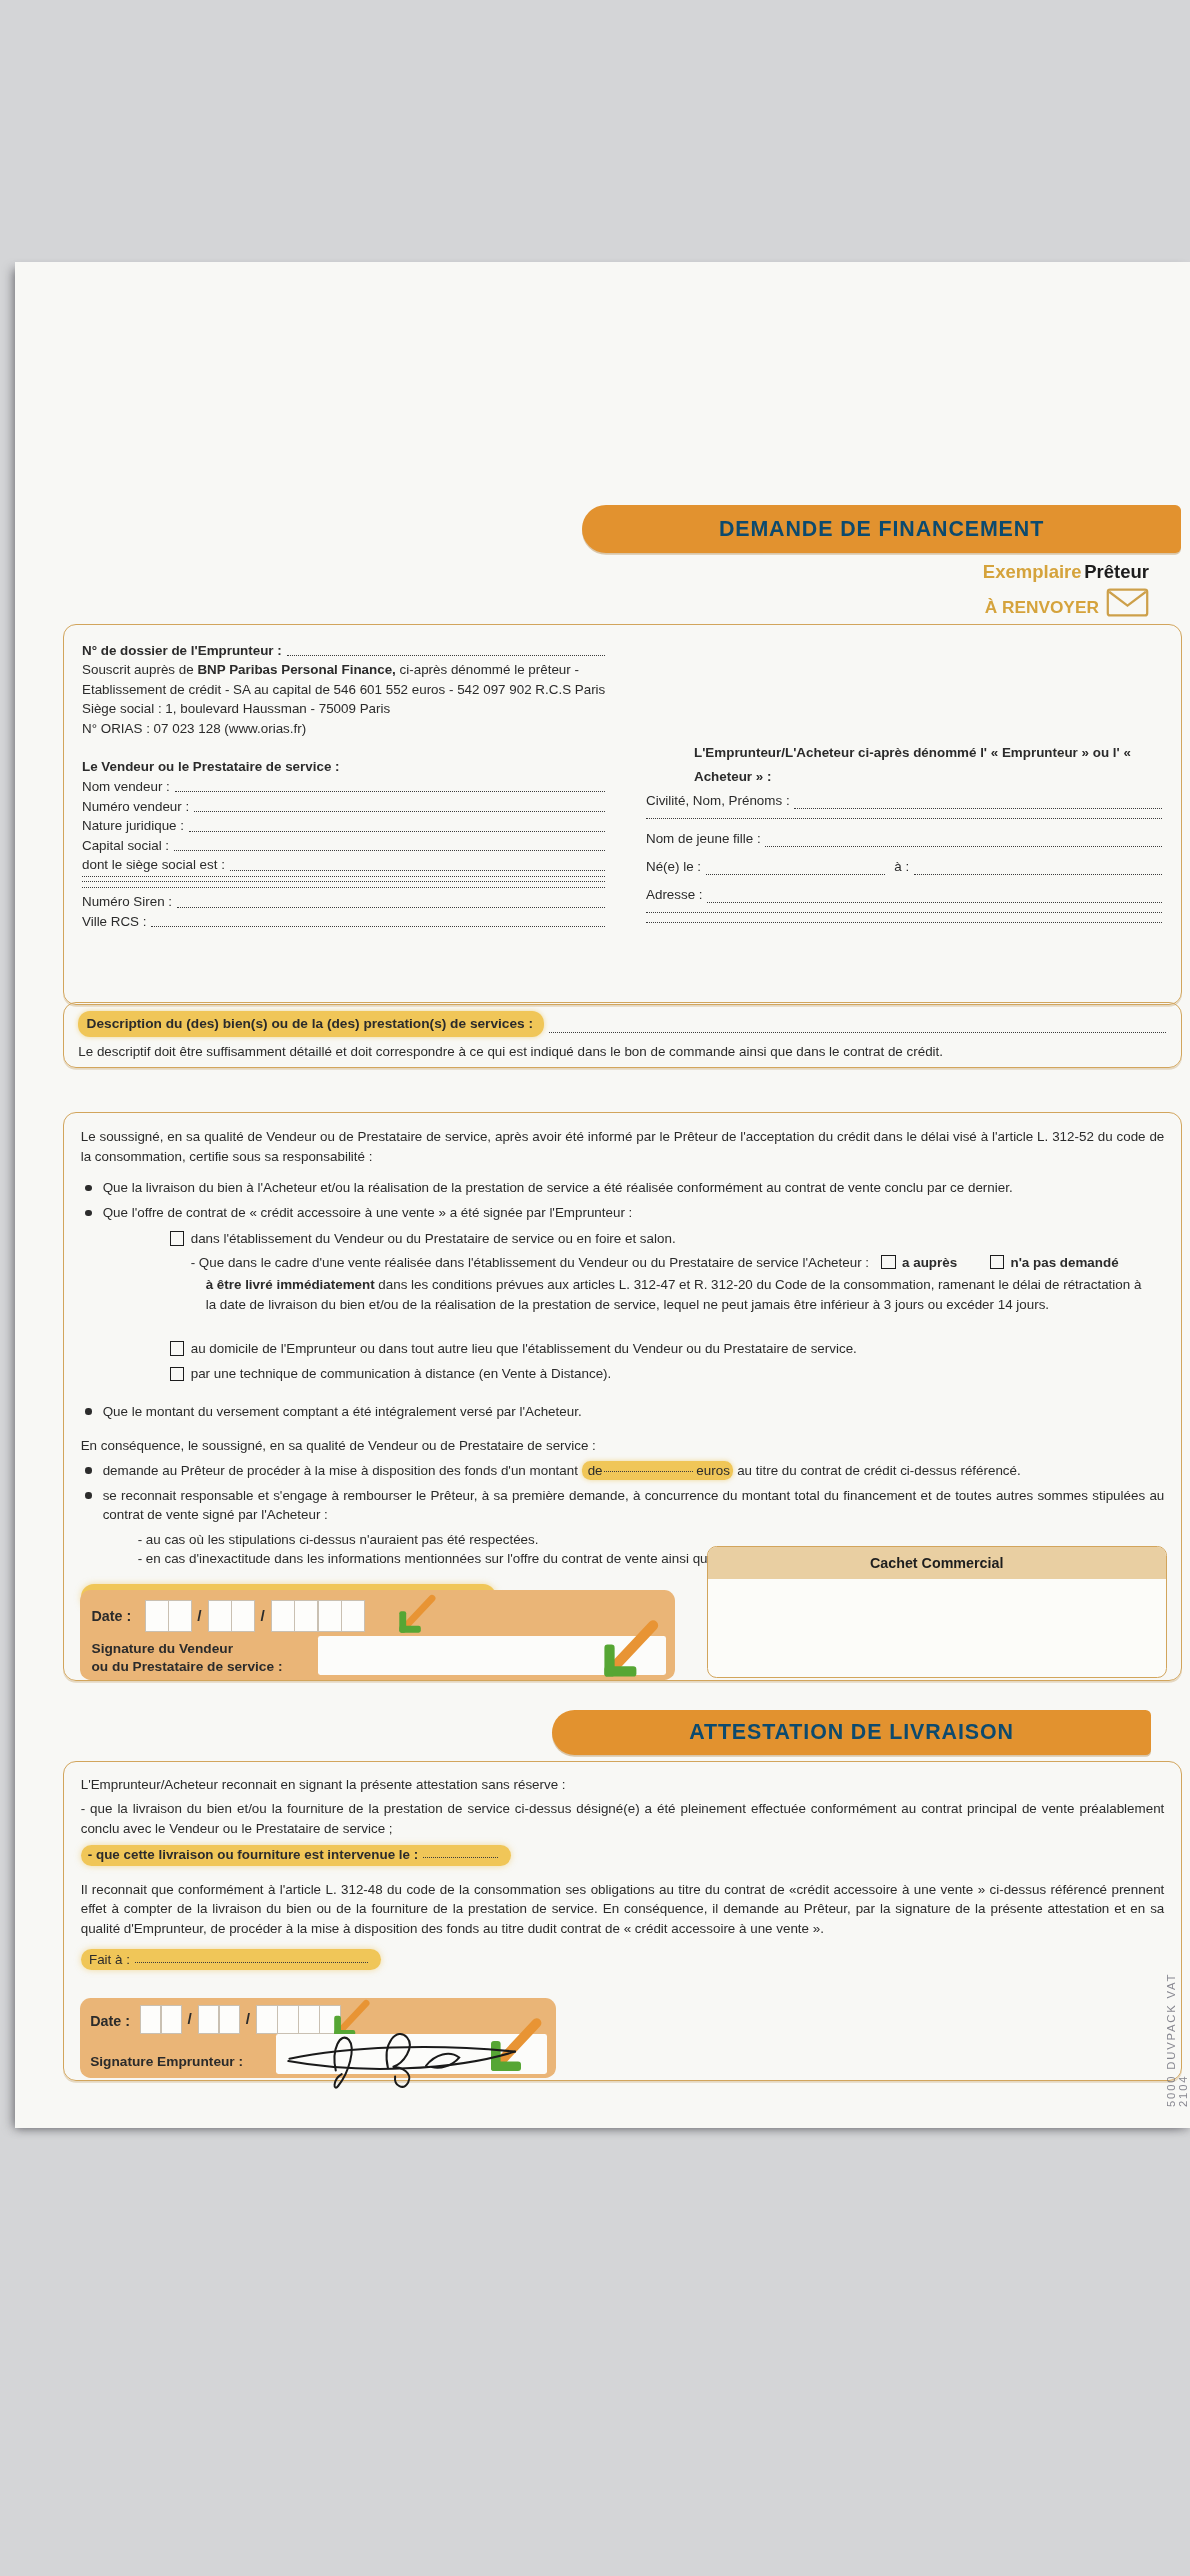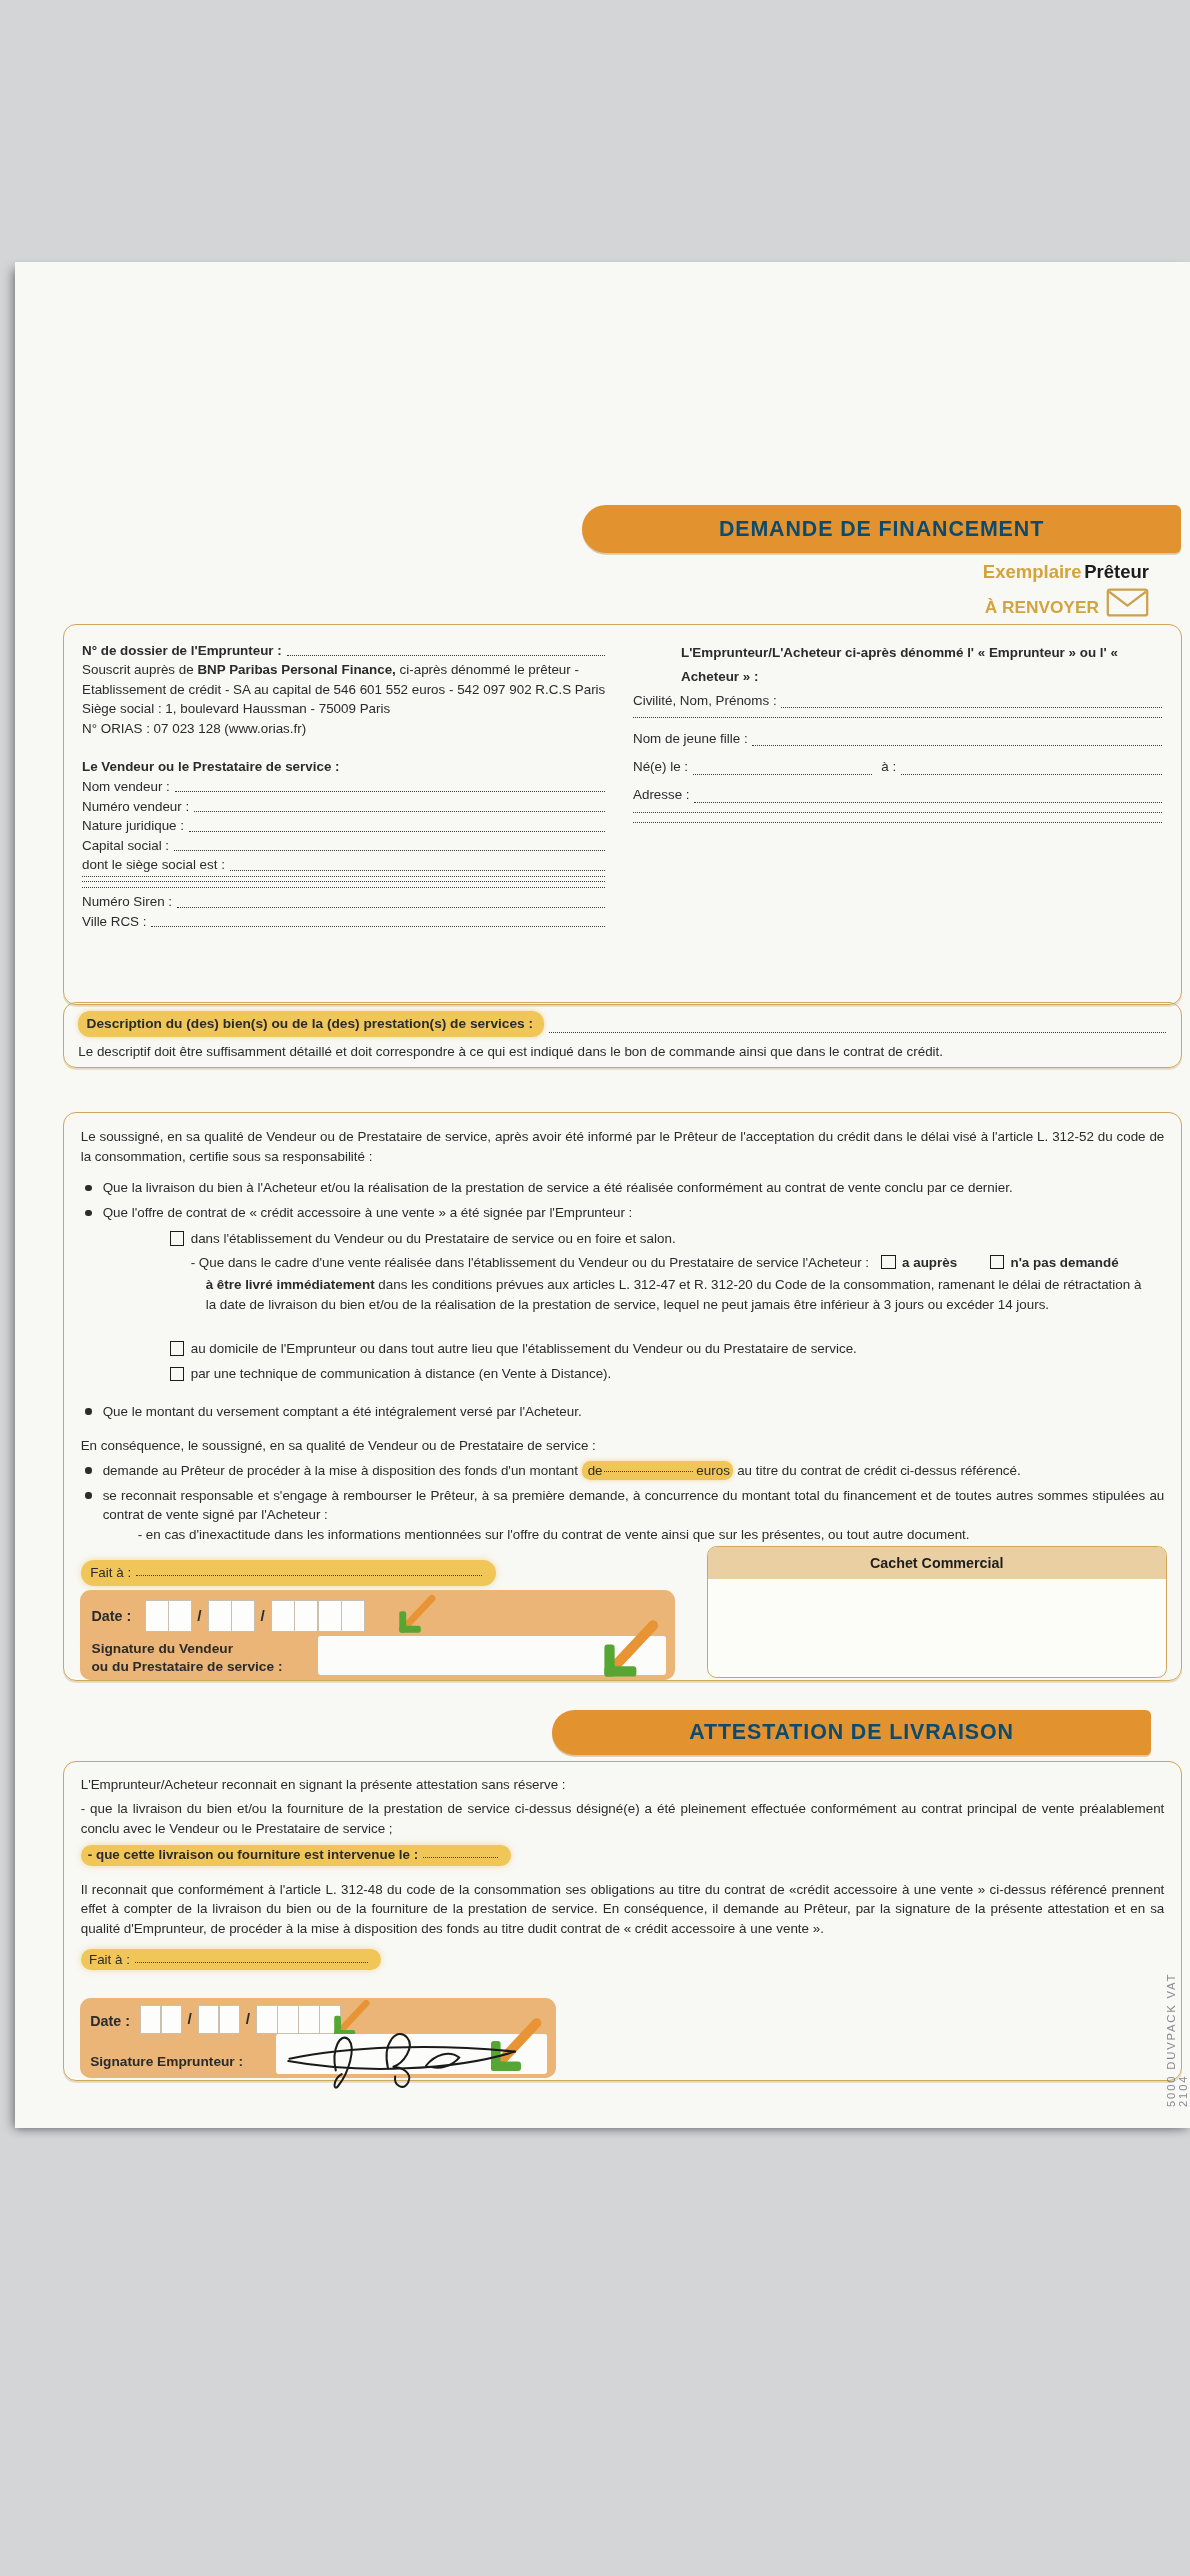--- a/index.html
+++ b/index.html
@@ -30,21 +30,21 @@
   .renvoyer-row{display:flex;align-items:center;justify-content:flex-end;gap:7.1px;}
   
   .obox{
     position:absolute;border:1.8px solid #d2a55c;border-radius:13px;background:transparent;
     box-shadow:0 1.8px 0 rgba(170,120,40,.25);
   }
   .frow{display:flex;align-items:flex-end;line-height:19.6px;font-size:13.4px;}
   .dots{flex:1;border-bottom:1.5px dotted #3c3c3c;margin:0 1.2px 4.2px 4.8px;min-height:0.6px;}
   .dots.fixed{flex:none;}
   .b{font-weight:bold;}
-  .cols{display:flex;gap:27px;padding:15.5px 18px;}
+  .cols{display:flex;gap:40px;padding:15.5px 18px;align-items:flex-end;}
   .colL{flex:none;width:524px;}
   .colR{flex:1;}
   .colR .frow{line-height:24px;margin-bottom:4.2px;}
   .para{font-size:13.4px;line-height:19.6px;}
   
   .hl{
     background:#f0c658;border-radius:12px;padding:3px 10.7px 3.6px 8.3px;
     box-shadow:0 0 4.8px rgba(235,190,70,.55);
   }
   
@@ -249,20 +249,21 @@
       <div class="bullet-row">
         <span class="bullet"></span>
         <span class="para">
           <span>demande au Prêteur de procéder à la mise à disposition des fonds d'un montant </span><span class="hl" style="padding:1.8px 3.6px 2.4px 6px;border-radius:8.3px;text-align:center;"><span>de</span><span class="dots fixed" style="display:inline-block;width:89px;margin:0 3.6px 2.4px 1.2px;"></span><span>euros</span></span><span> au titre du contrat de crédit ci-dessus référencé.</span>
         </span>
       </div>
       <div class="bullet-row">
         <span class="bullet"></span>
         <span class="para just">se reconnait responsable et s'engage à rembourser le Prêteur, à sa première demande, à concurrence du montant total du financement et de toutes autres sommes stipulées au contrat de vente signé par l'Acheteur :</span>
       </div>
+      <div class="para" style="margin-left:57px;margin-top:4.8px;">- au cas où les stipulations ci-dessus n'auraient pas été respectées.</div>
       <div class="para" style="margin-left:57px;">- en cas d'inexactitude dans les informations mentionnées sur l'offre du contrat de vente ainsi que sur les présentes, ou tout autre document.</div>
 
       <div class="fait-capsule" style="width:393px;margin-top:15.5px;">
         <span>Fait à :</span>
         <span class="dots"></span>
       </div>
     </div>
 
     <div class="sigbox" style="left:15.5px;bottom:0;width:595px;height:90px;">
       <span class="b" style="position:absolute;left:12px;top:18px;font-size:14.3px;">Date :</span>

